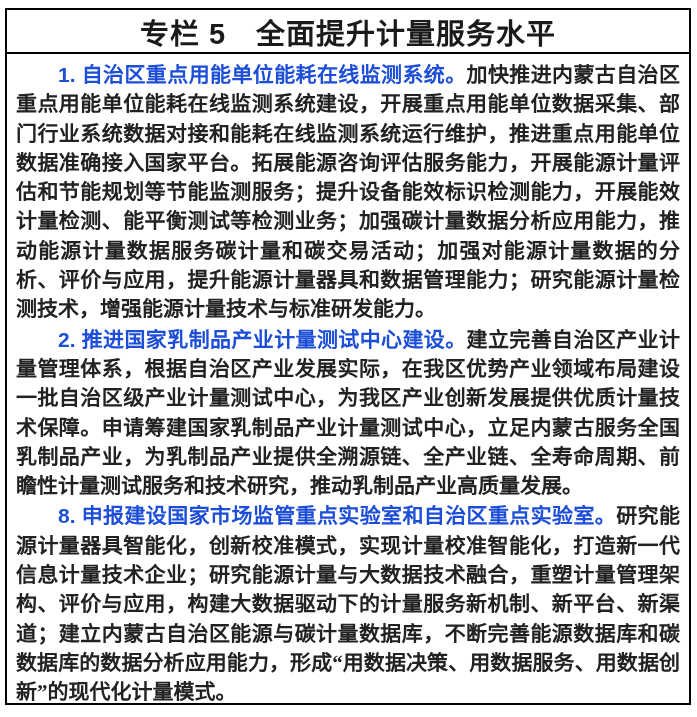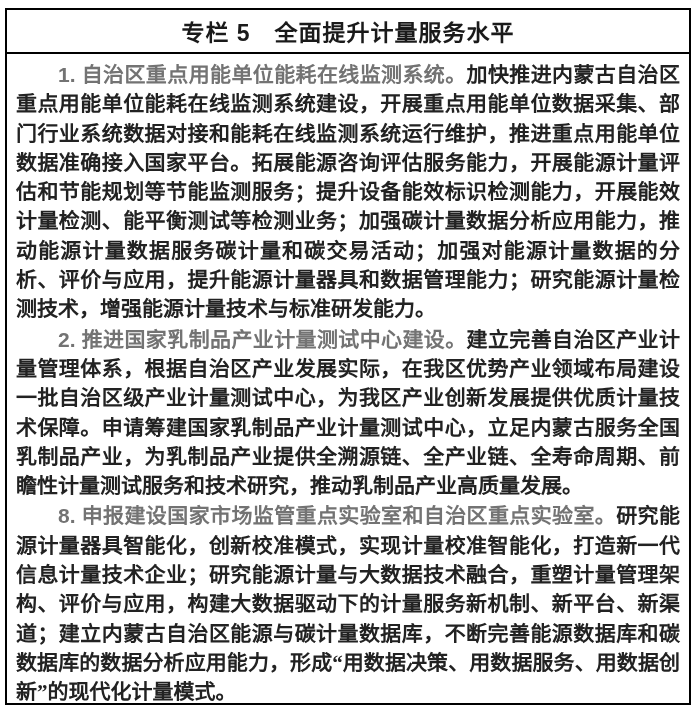--- a/index.html
+++ b/index.html
@@ -22,41 +22,41 @@
   .panel-header {
     height: 44px;
     border-bottom: 2px solid #000000;
     display: flex;
     align-items: center;
     justify-content: center;
   }
   .panel-title {
     font-family: "Liberation Sans", "DejaVu Sans", sans-serif;
     font-weight: 700;
-    font-size: 23px;
+    font-size: 29px;
     color: #1a1a1a;
     letter-spacing: 1px;
     white-space: pre;
   }
   .panel-body {
     padding: 6px 9px 0 9px;
     font-size: 21px;
     line-height: 29.3px;
     color: #222222;
     text-align: justify;
     text-justify: inter-ideograph;
   }
   .para {
     text-indent: 2em;
     margin: 0;
   }
   .para .lead {
     font-family: "Liberation Sans", "DejaVu Sans", sans-serif;
     font-weight: 700;
-    color: #737373;
+    color: #1d4ed8;
   }
   .para .rest {
     font-weight: 700;
   }
 </style>
 </head>
 <body>
 
 <div class="panel">
   <div class="panel-header">

